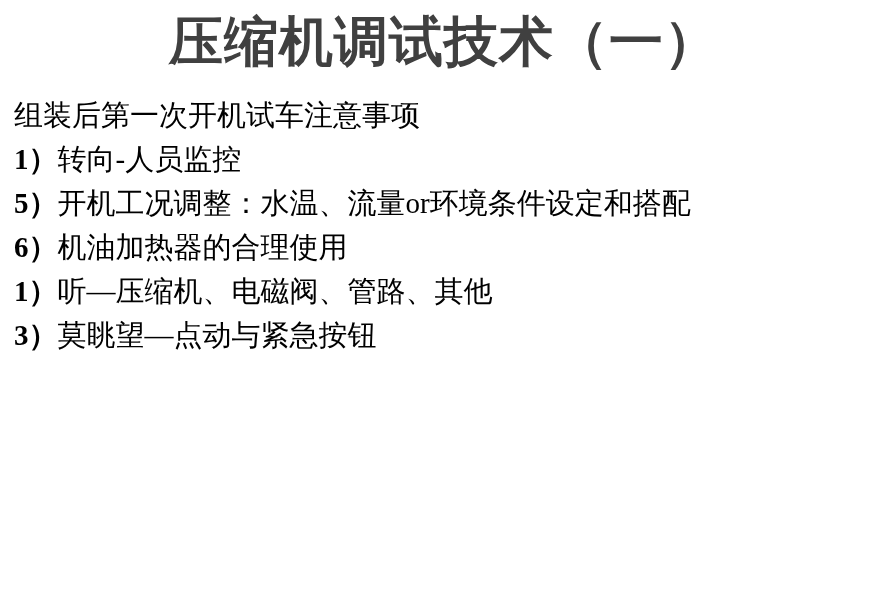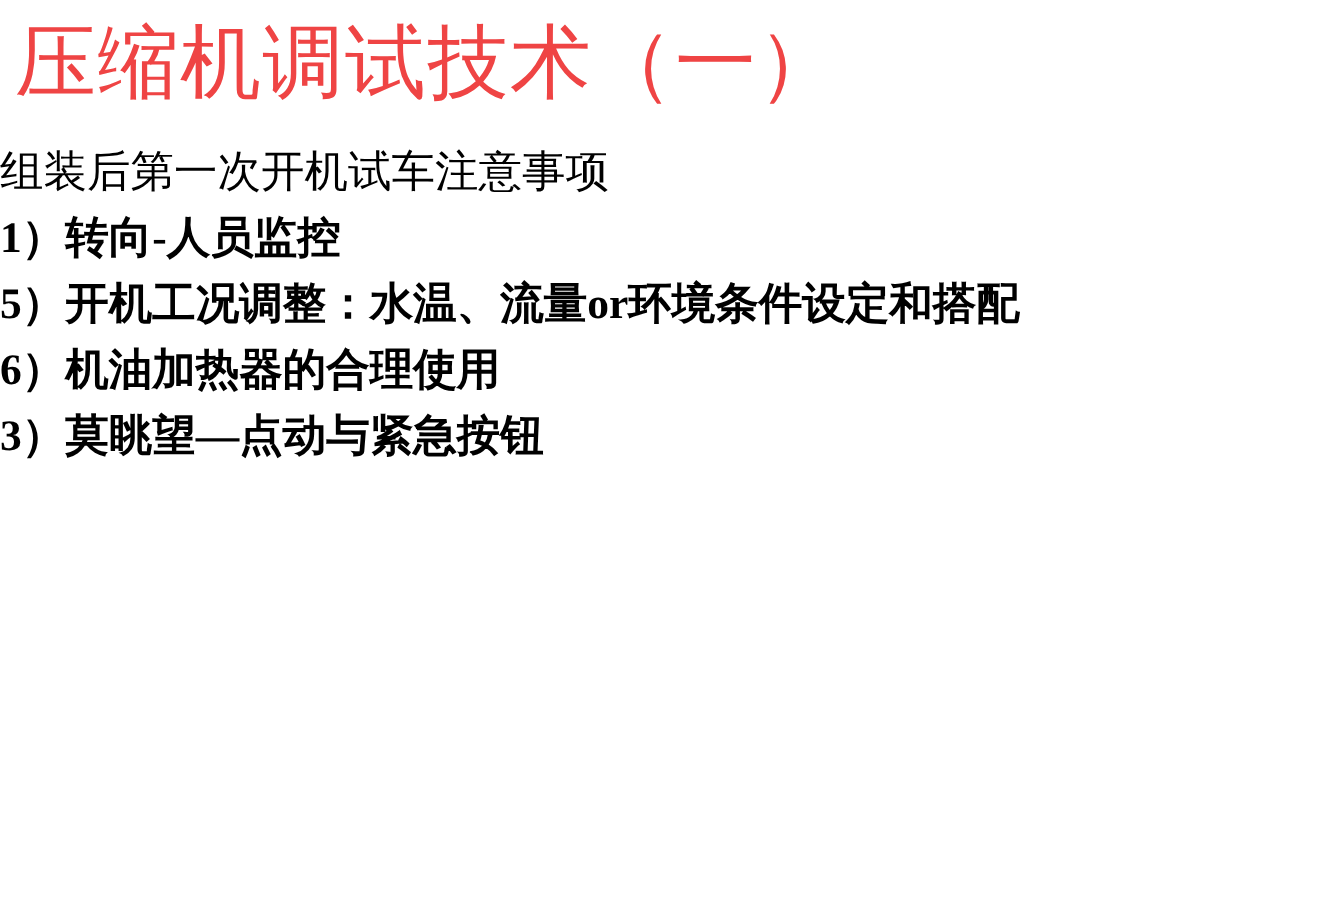--- a/index.html
+++ b/index.html
@@ -13,50 +13,52 @@
     font-family: "Liberation Serif", "DejaVu Serif", serif;
     overflow: hidden;
   }
   .slide {
     position: relative;
     width: 888px;
     height: 611px;
     box-sizing: border-box;
   }
   .slide-title {
-    color: #ef4444;
+    color: #404040;
     font-family: "Liberation Serif", "DejaVu Serif", serif;
-    font-weight: normal;
+    font-weight: bold;
     font-size: 54px;
     line-height: 1.05;
+    text-align: center;
     letter-spacing: 1px;
     margin: 14px 0 0 0;
     padding: 0 10px;
     white-space: nowrap;
   }
   .body-block {
     margin-top: 22px;
+    padding-left: 14px;
     padding-right: 8px;
   }
   .line {
     color: #000000;
     font-family: "Liberation Serif", "DejaVu Serif", serif;
     font-size: 29px;
     line-height: 44px;
     white-space: nowrap;
     letter-spacing: 0px;
   }
   .line.numbered {
     font-weight: bold;
   }
   .line .num {
     font-weight: bold;
   }
   .line .txt {
-    font-weight: bold;
+    font-weight: normal;
   }
   .line.plain .txt {
     font-weight: normal;
   }
   .line.sub-head .txt {
     font-weight: bold;
   }
 </style>
 </head>
 <body>
@@ -80,20 +82,23 @@
 
     <div class="line numbered">
       <span class="num">5）</span><span class="txt">开机工况调整：水温、流量or环境条件设定和搭配</span>
     </div>
 
     <div class="line numbered">
       <span class="num">6）</span><span class="txt">机油加热器的合理使用</span>
     </div>
 
 
+    <div class="line numbered">
+      <span class="num">1）</span><span class="txt">听—压缩机、电磁阀、管路、其他</span>
+    </div>
 
 
     <div class="line numbered">
       <span class="num">3）</span><span class="txt">莫眺望—点动与紧急按钮</span>
     </div>
 
   </div>
 </div>
 
 </body></html>

